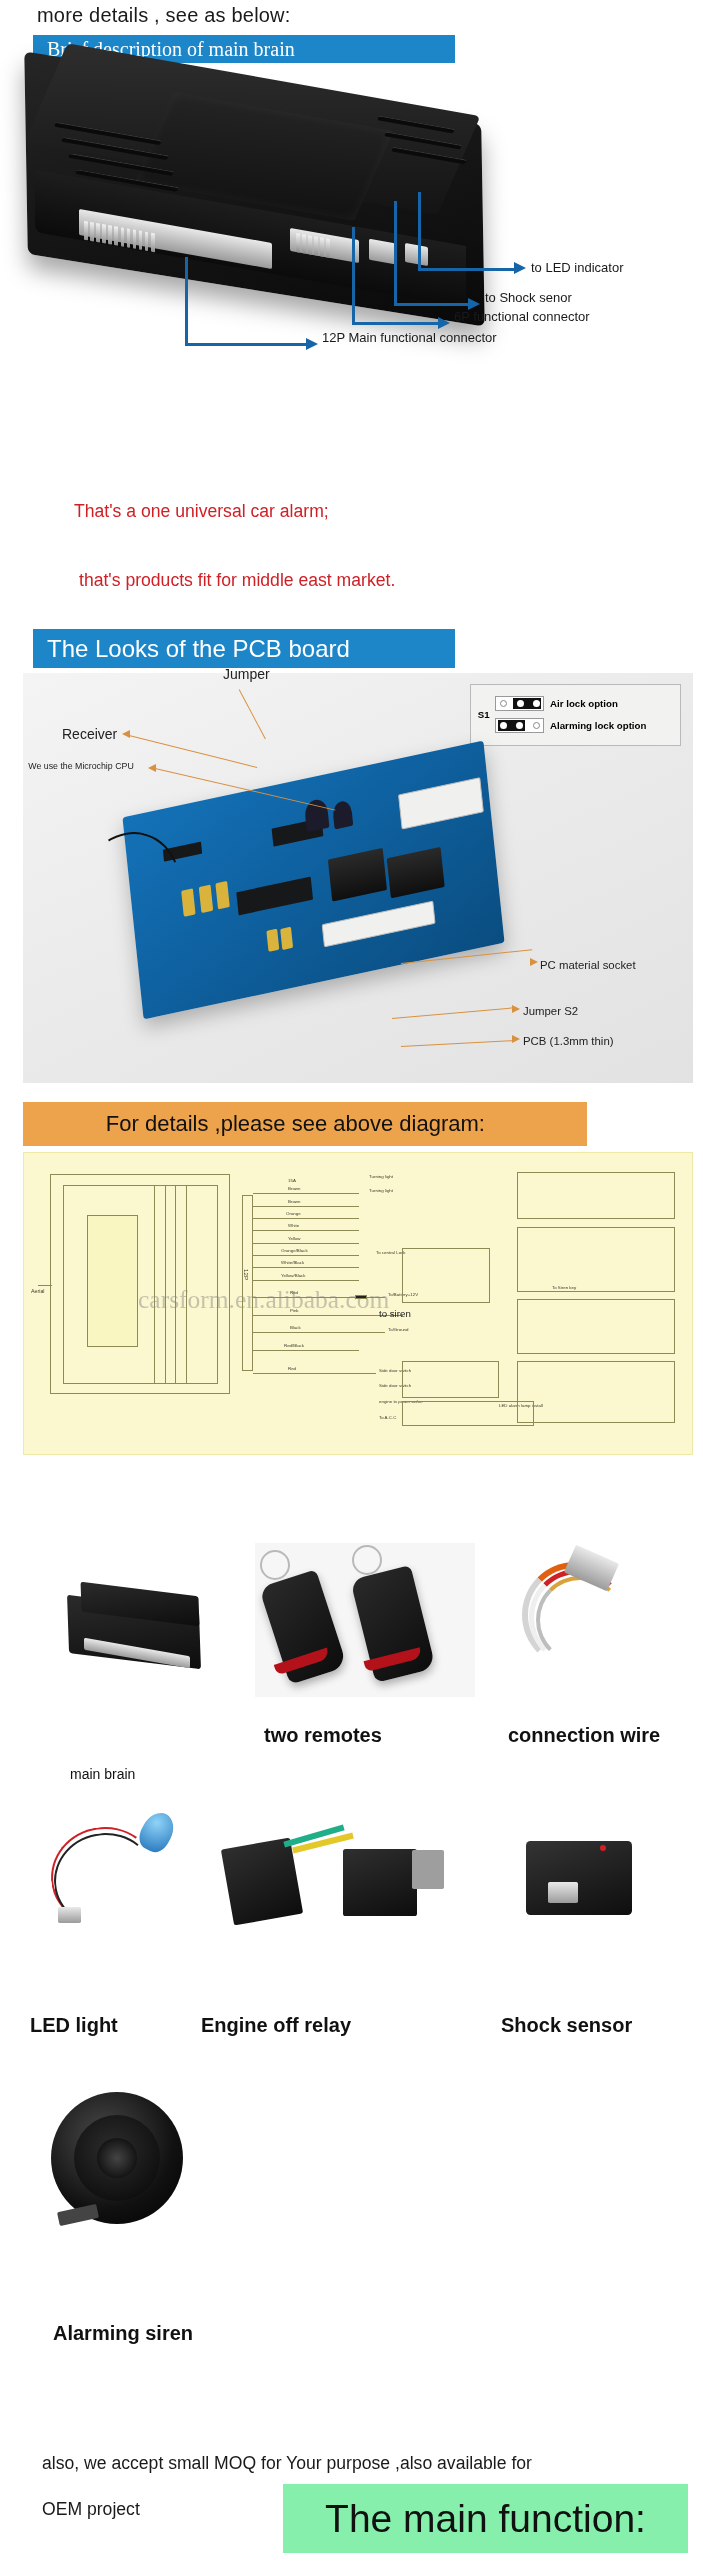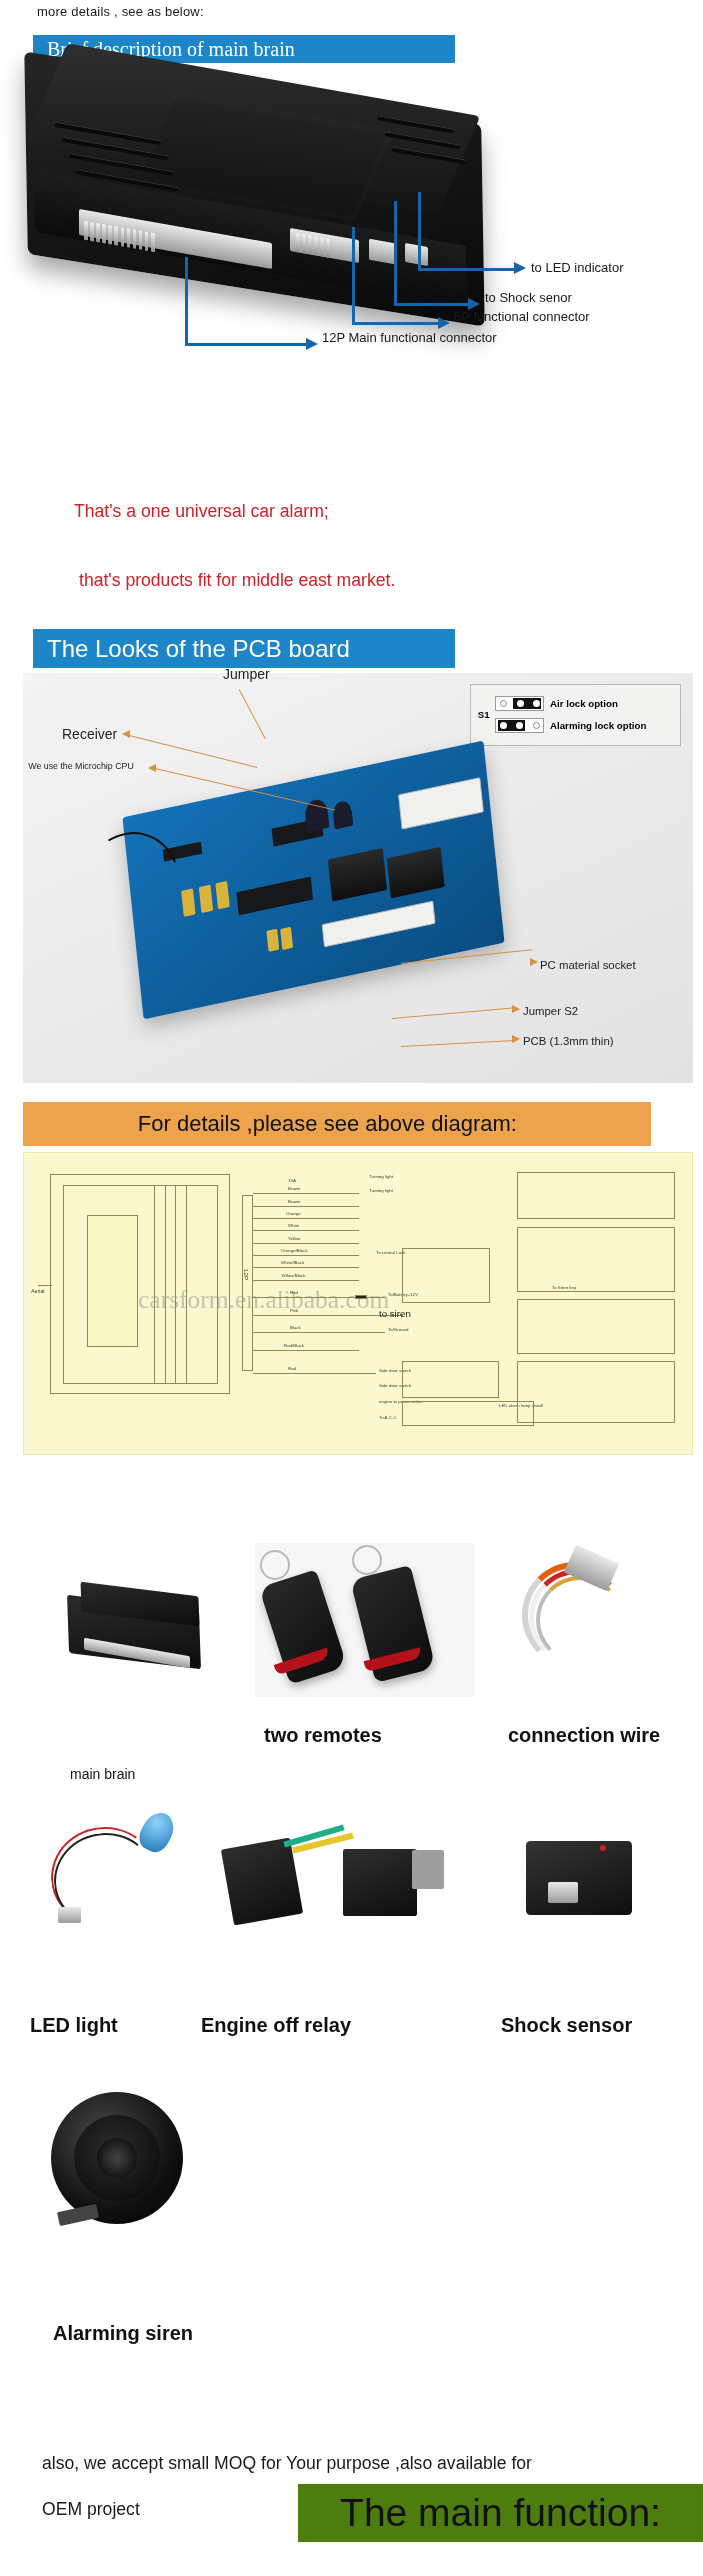--- a/index.html
+++ b/index.html
@@ -11,39 +11,39 @@
     font-family: "Liberation Sans", sans-serif;
     color: #000;
     position: relative;
     overflow: hidden;
   }
   .page { position: relative; width: 704px; height: 2576px; }
 
   
   .intro-line {
     position: absolute; left: 37px; top: 3.5px;
-    font-size: 13px; color: #1a1a1a; letter-spacing: 0.2px;
+    font-size: 20px; color: #1a1a1a; letter-spacing: 0.2px;
   }
 
   
   .banner {
     position: absolute;
     display: flex; align-items: center;
     color: #ffffff;
     background: #1c86c8;
   }
   .banner-1 { left: 33px; top: 35px; width: 422px; height: 28px; padding-left: 14px;
               font-family: "Liberation Serif", serif; font-size: 20px; }
   .banner-2 { left: 33px; top: 629px; width: 422px; height: 39px; padding-left: 14px;
               font-size: 24px; }
-  .banner-3 { left: 23px; top: 1102px; width: 628px; height: 44px;
+  .banner-3 { left: 23px; top: 1102px; width: 564px; height: 44px;
               background: #eda24c; color: #111; justify-content: center;
               font-size: 22px; padding-right: 19.3px; }
-  .banner-4 { left: 298px; top: 2484px; width: 405px; height: 58px;
-              background: #4d7c0f; color: #111; justify-content: center;
+  .banner-4 { left: 283px; top: 2484px; width: 405px; height: 69px;
+              background: #86efac; color: #111; justify-content: center;
               font-size: 39px; }
 
   
   .brain-photo-wrap { position: absolute; left: 0; top: 69px; width: 704px; height: 378px; }
   .brain-body {
     position: absolute; left: 26px; top: 19.3px; width: 457px; height: 202px;
     background: linear-gradient(160deg,#262626 0%,#171717 45%,#090909 100%);
     border-radius: 7px;
     transform: skewY(10deg) rotate(-1deg);
     box-shadow: 0 14px 23px rgba(0,0,0,.35);

